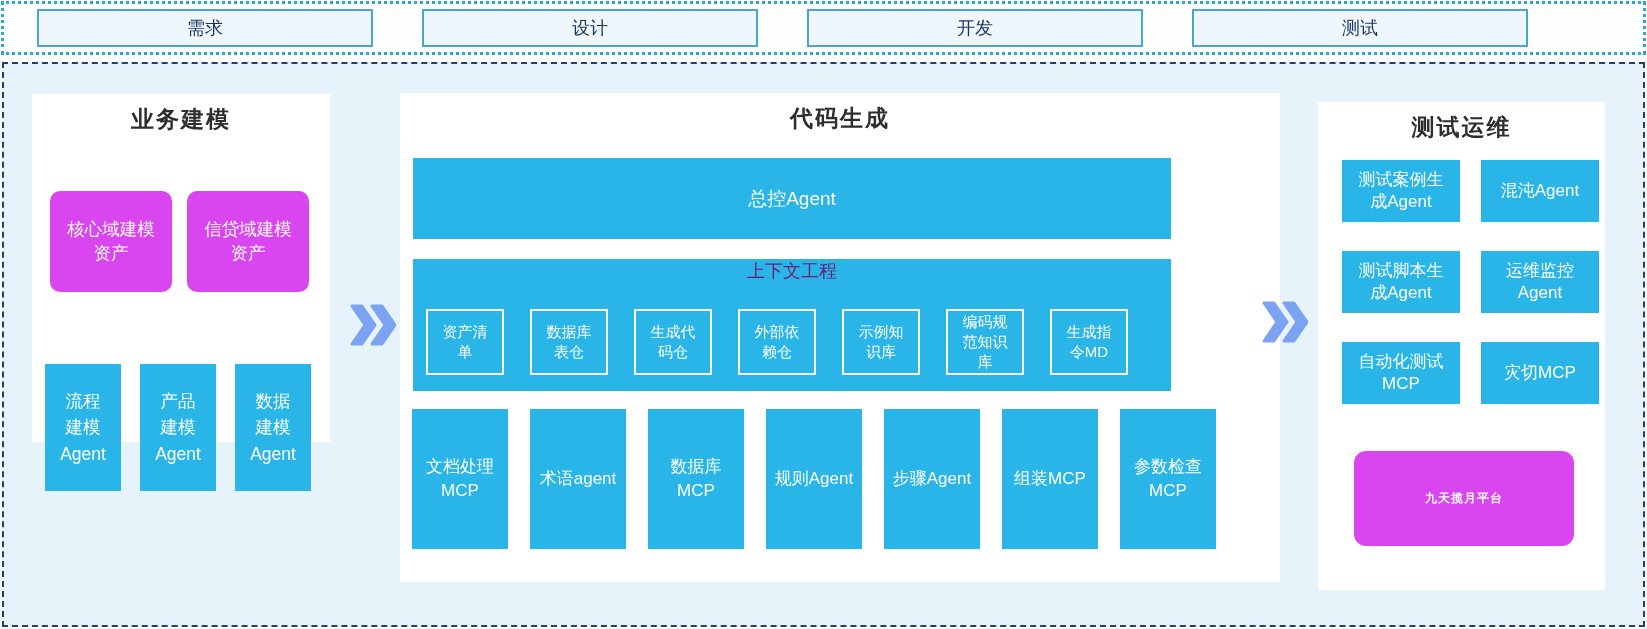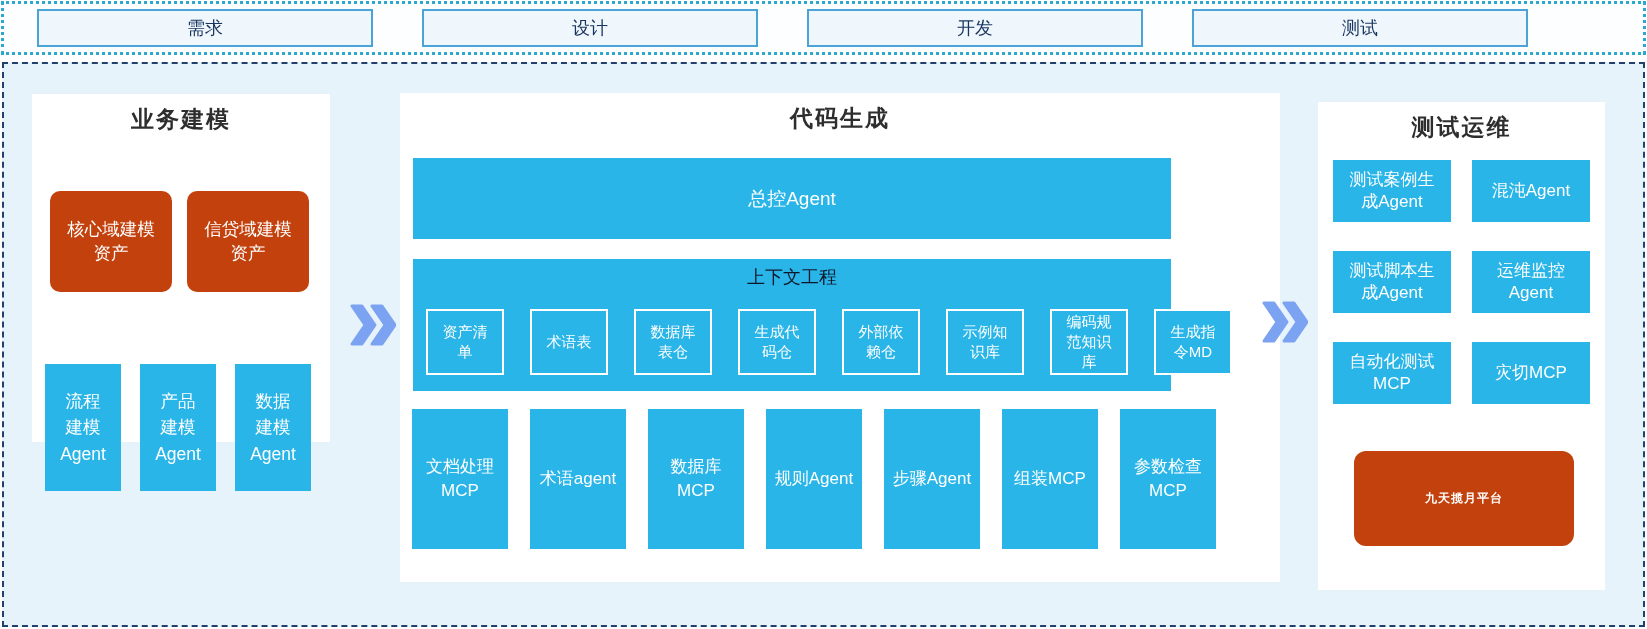--- a/index.html
+++ b/index.html
@@ -36,52 +36,52 @@
     text-align:center; font-size:23px; font-weight:bold; color:#2e2e2e;
     padding-top:10px; letter-spacing:2px;
   }
 
   .cyan-box {
     background:#29b5e8; color:#ffffff;
     display:flex; align-items:center; justify-content:center;
     text-align:center; white-space:pre-line;
   }
   .navy-box {
-    background:#c2410c; color:#ffffff; border-radius:10px;
+    background:#d946ef; color:#ffffff; border-radius:10px;
     display:flex; align-items:center; justify-content:center;
     text-align:center; white-space:pre-line;
   }
 
   
   .assets-row { position:absolute; left:18px; top:97px; display:flex; gap:15px; }
   .asset-box  { width:122px; height:101px; font-size:17.5px; line-height:1.35; }
   .bm-agents-row { position:absolute; left:13px; top:270px; display:flex; gap:19px;align-items:center; }
   .bm-agent-box  { width:76px; height:127px; font-size:17.5px; line-height:1.5; }
 
   
   .master-bar {
     position:absolute; left:13px; top:65px; width:758px; height:81px;
     font-size:19px;
   }
   .ctx-panel {
     position:absolute; left:13px; top:166px; width:758px; height:132px;
     background:#29b5e8;
   }
-  .ctx-title { text-align:center; color:#0f172a; font-size:18px; padding-top:6px; }
+  .ctx-title { text-align:center; color:#701a75; font-size:18px; padding-top:0; }
   .ctx-items { position:absolute; left:13px; top:50px; display:flex; gap:26px; }
   .ctx-item  {
     width:78px; height:66px; border:2px solid #ffffff; background:#29b5e8;
     font-size:15px; line-height:1.32;
   }
   .tools-row { position:absolute; left:12px; top:316px; display:flex; gap:22px; }
   .tool-box  { width:96px; height:140px; font-size:17px; line-height:1.4; }
 
   
   .ops-grid {
-    position:absolute; left:15px; top:58px;
+    position:absolute; left:24px; top:58px;
     display:grid; grid-template-columns:118px 118px;
     column-gap:21px; row-gap:29px;
   }
   .ops-box { width:118px; height:62px; font-size:17px; line-height:1.3; }
   .platform-box {
     position:absolute; left:36px; top:349px; width:220px; height:95px;
     border-radius:12px; font-size:12px; font-weight:bold; letter-spacing:1px;
   }
 
   
@@ -123,21 +123,20 @@
   </div>
 
   <div class="panel" id="panel-mid">
     <div class="panel-title">代码生成</div>
     <div class="cyan-box master-bar">总控Agent</div>
     <div class="ctx-panel">
       <div class="ctx-title">上下文工程</div>
       <div class="ctx-items">
         <div class="cyan-box ctx-item">资产清
 单</div>
-        <div class="cyan-box ctx-item">术语表</div>
         <div class="cyan-box ctx-item">数据库
 表仓</div>
         <div class="cyan-box ctx-item">生成代
 码仓</div>
         <div class="cyan-box ctx-item">外部依
 赖仓</div>
         <div class="cyan-box ctx-item">示例知
 识库</div>
         <div class="cyan-box ctx-item">编码规
 范知识

